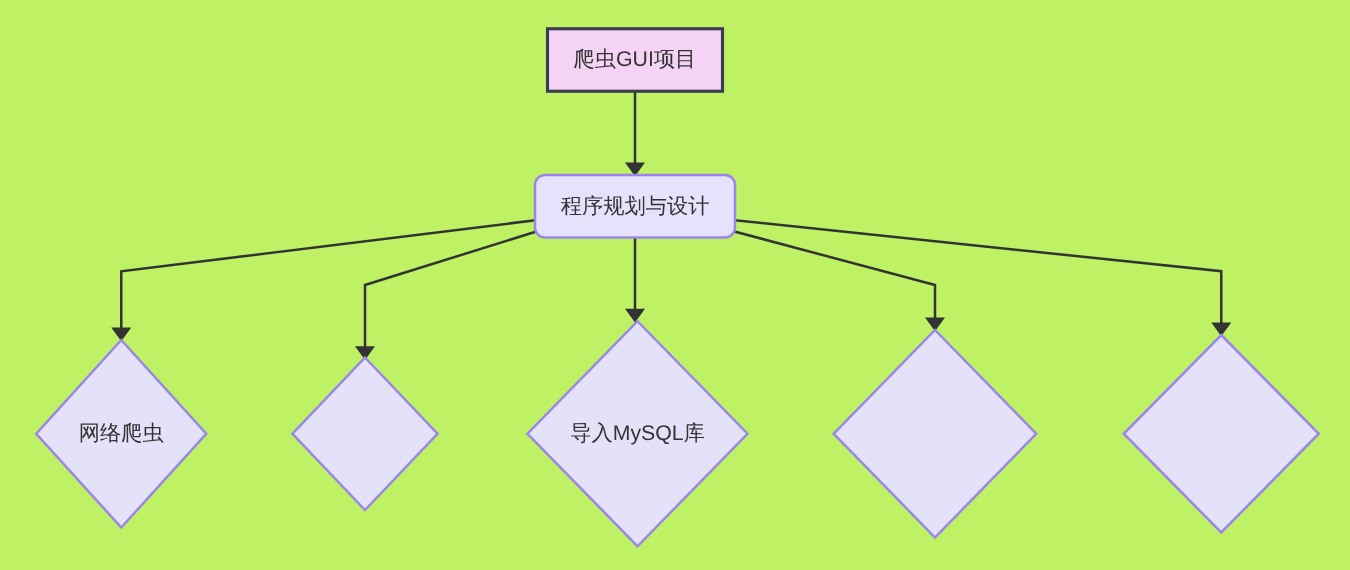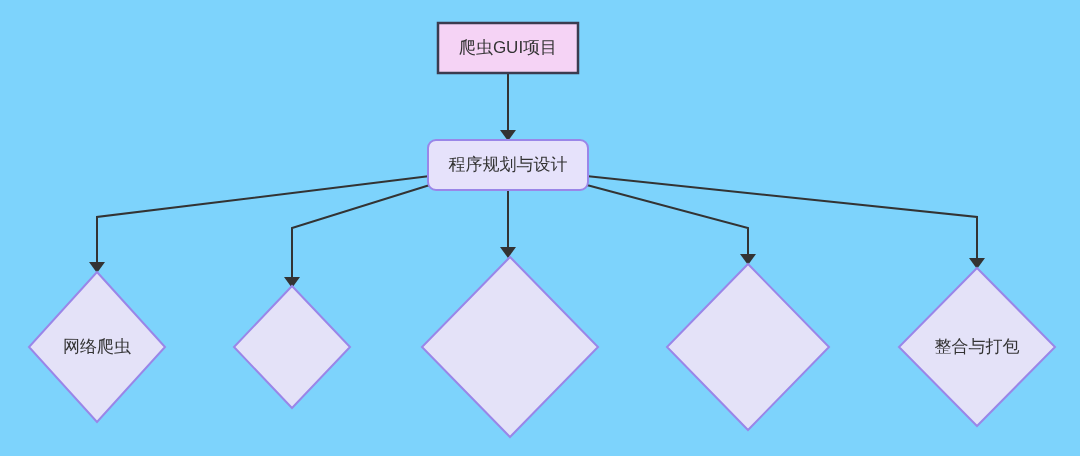--- a/index.html
+++ b/index.html
@@ -8,21 +8,21 @@
     padding: 0;
     background: #ffffff;
   }
   body {
     font-family: "Liberation Sans", "DejaVu Sans", sans-serif;
   }
   #diagram-root {
     position: relative;
     width: 1080px;
     height: 456px;
-    background: #7dd3fc;
+    background: #bef264;
     overflow: hidden;
   }
   #diagram-svg {
     position: absolute;
     left: 0;
     top: 0;
     width: 1080px;
     height: 456px;
   }
   .node-label {
@@ -106,19 +106,19 @@
 
   <div class="node-label" style="left:29px; top:322px; width:136px; height:50px;">
     <span>网络爬虫</span>
   </div>
 
   <div class="node-label" style="left:428px; top:140px; width:160px; height:50px;">
     <span>程序规划与设计</span>
   </div>
 
 
+  <div class="node-label" style="left:422px; top:322px; width:176px; height:50px;">
+    <span>导入MySQL库</span>
+  </div>
 
 
-  <div class="node-label" style="left:899px; top:322px; width:156px; height:50px;">
-    <span>整合与打包</span>
-  </div>
 
 </div>
 
 </body></html>

